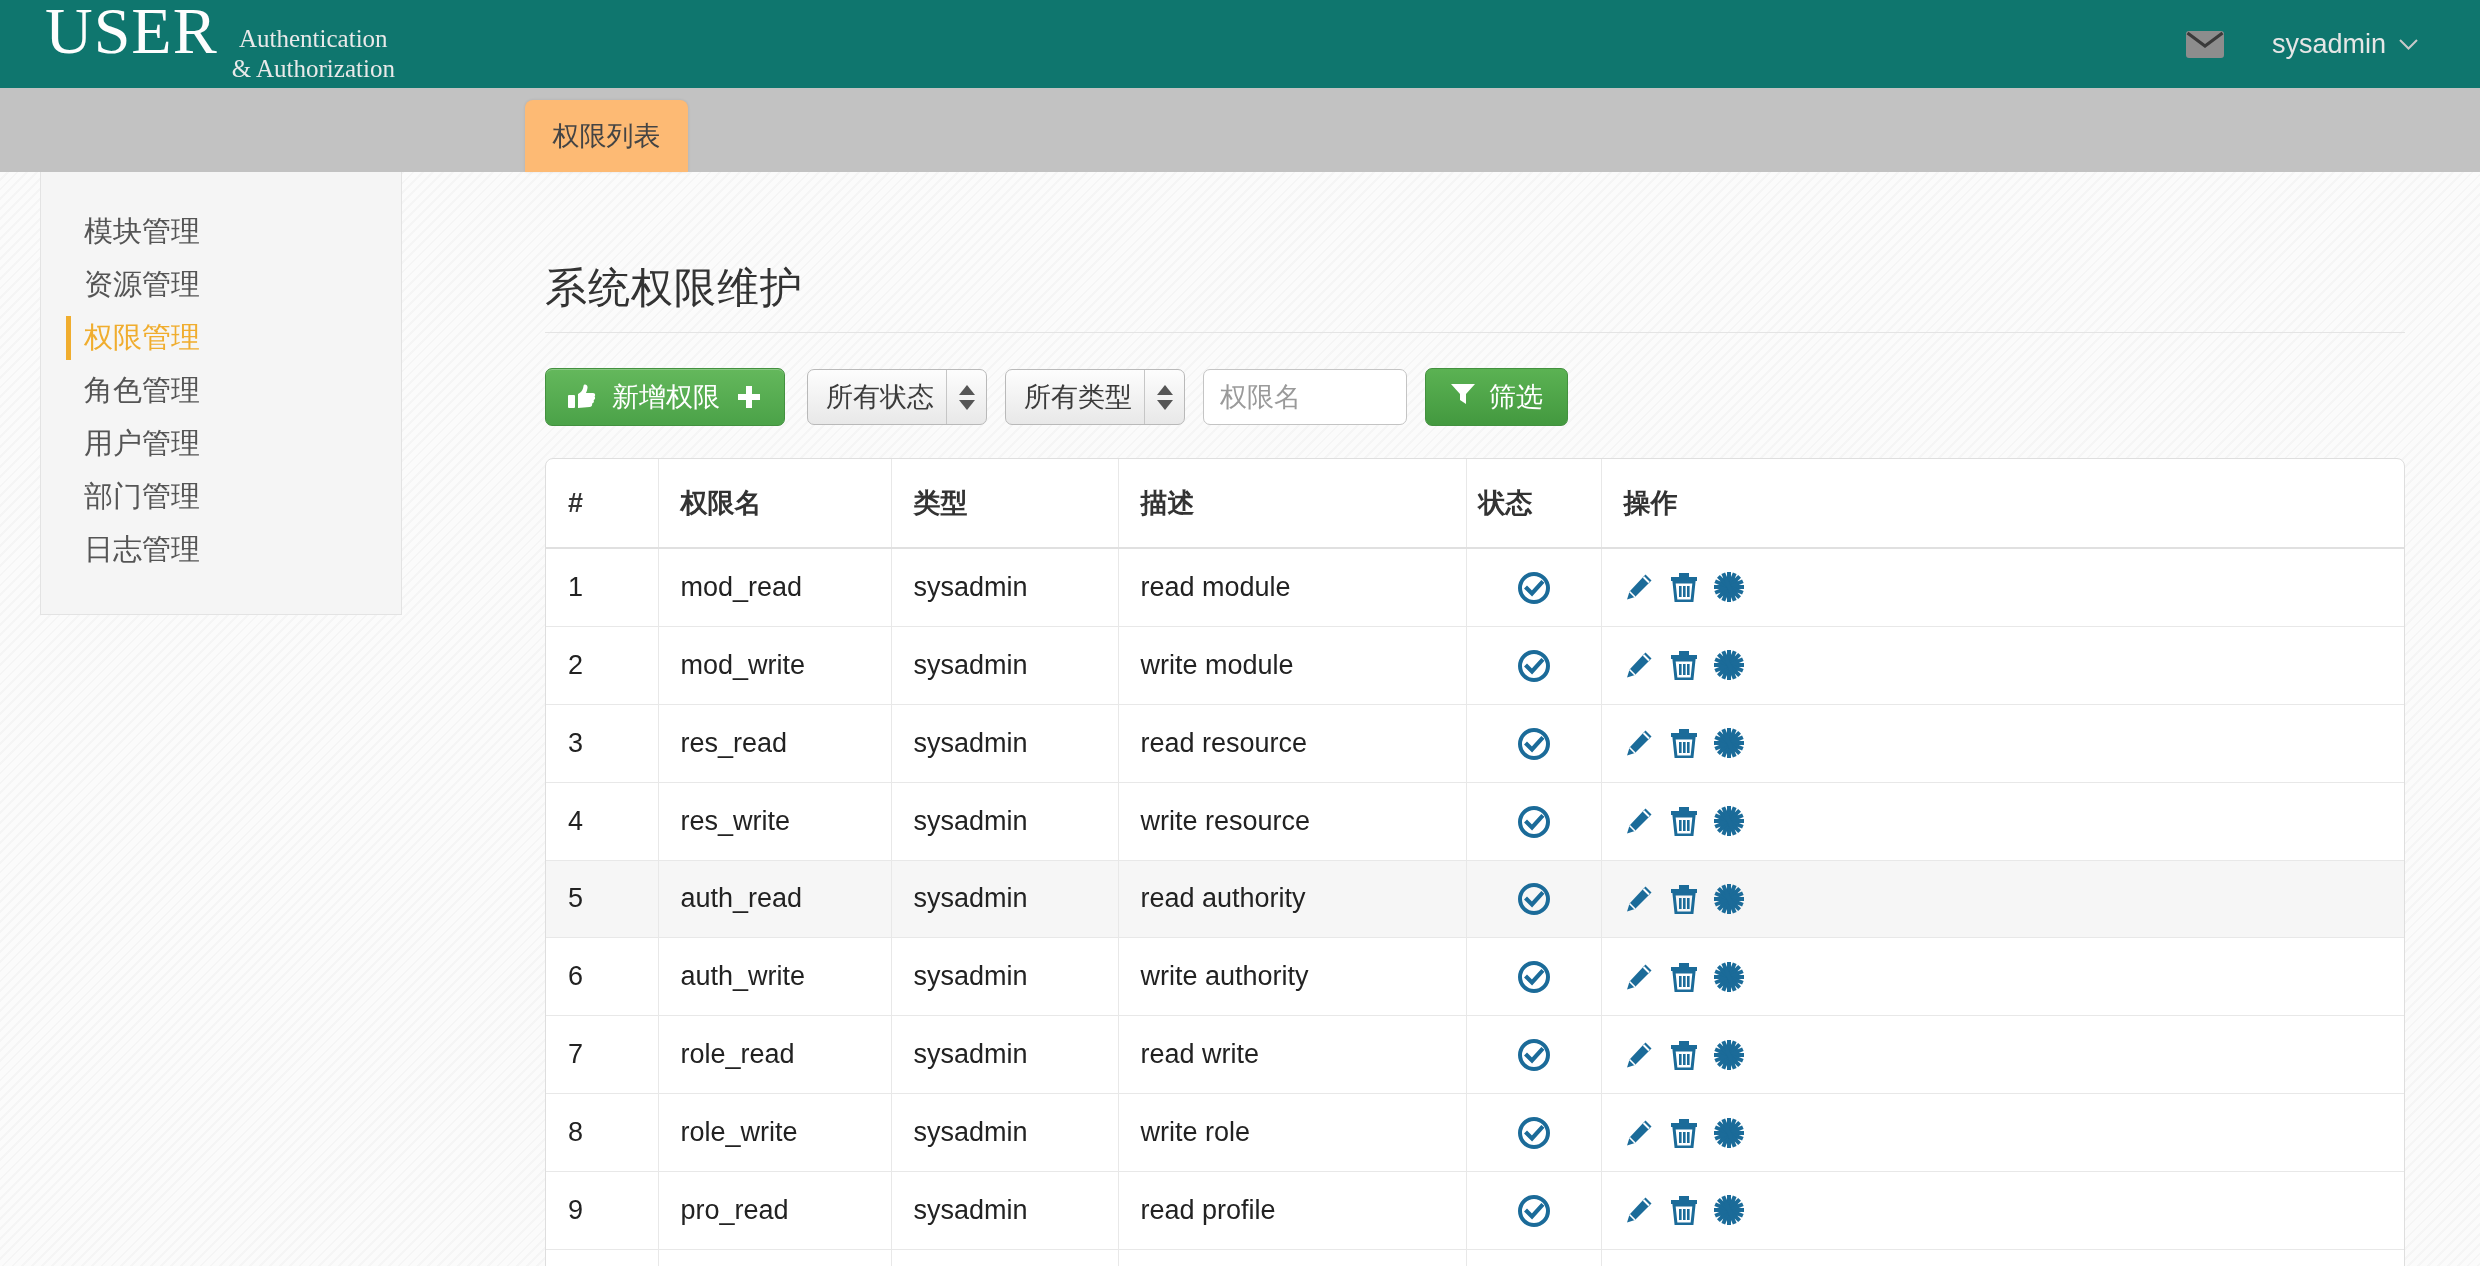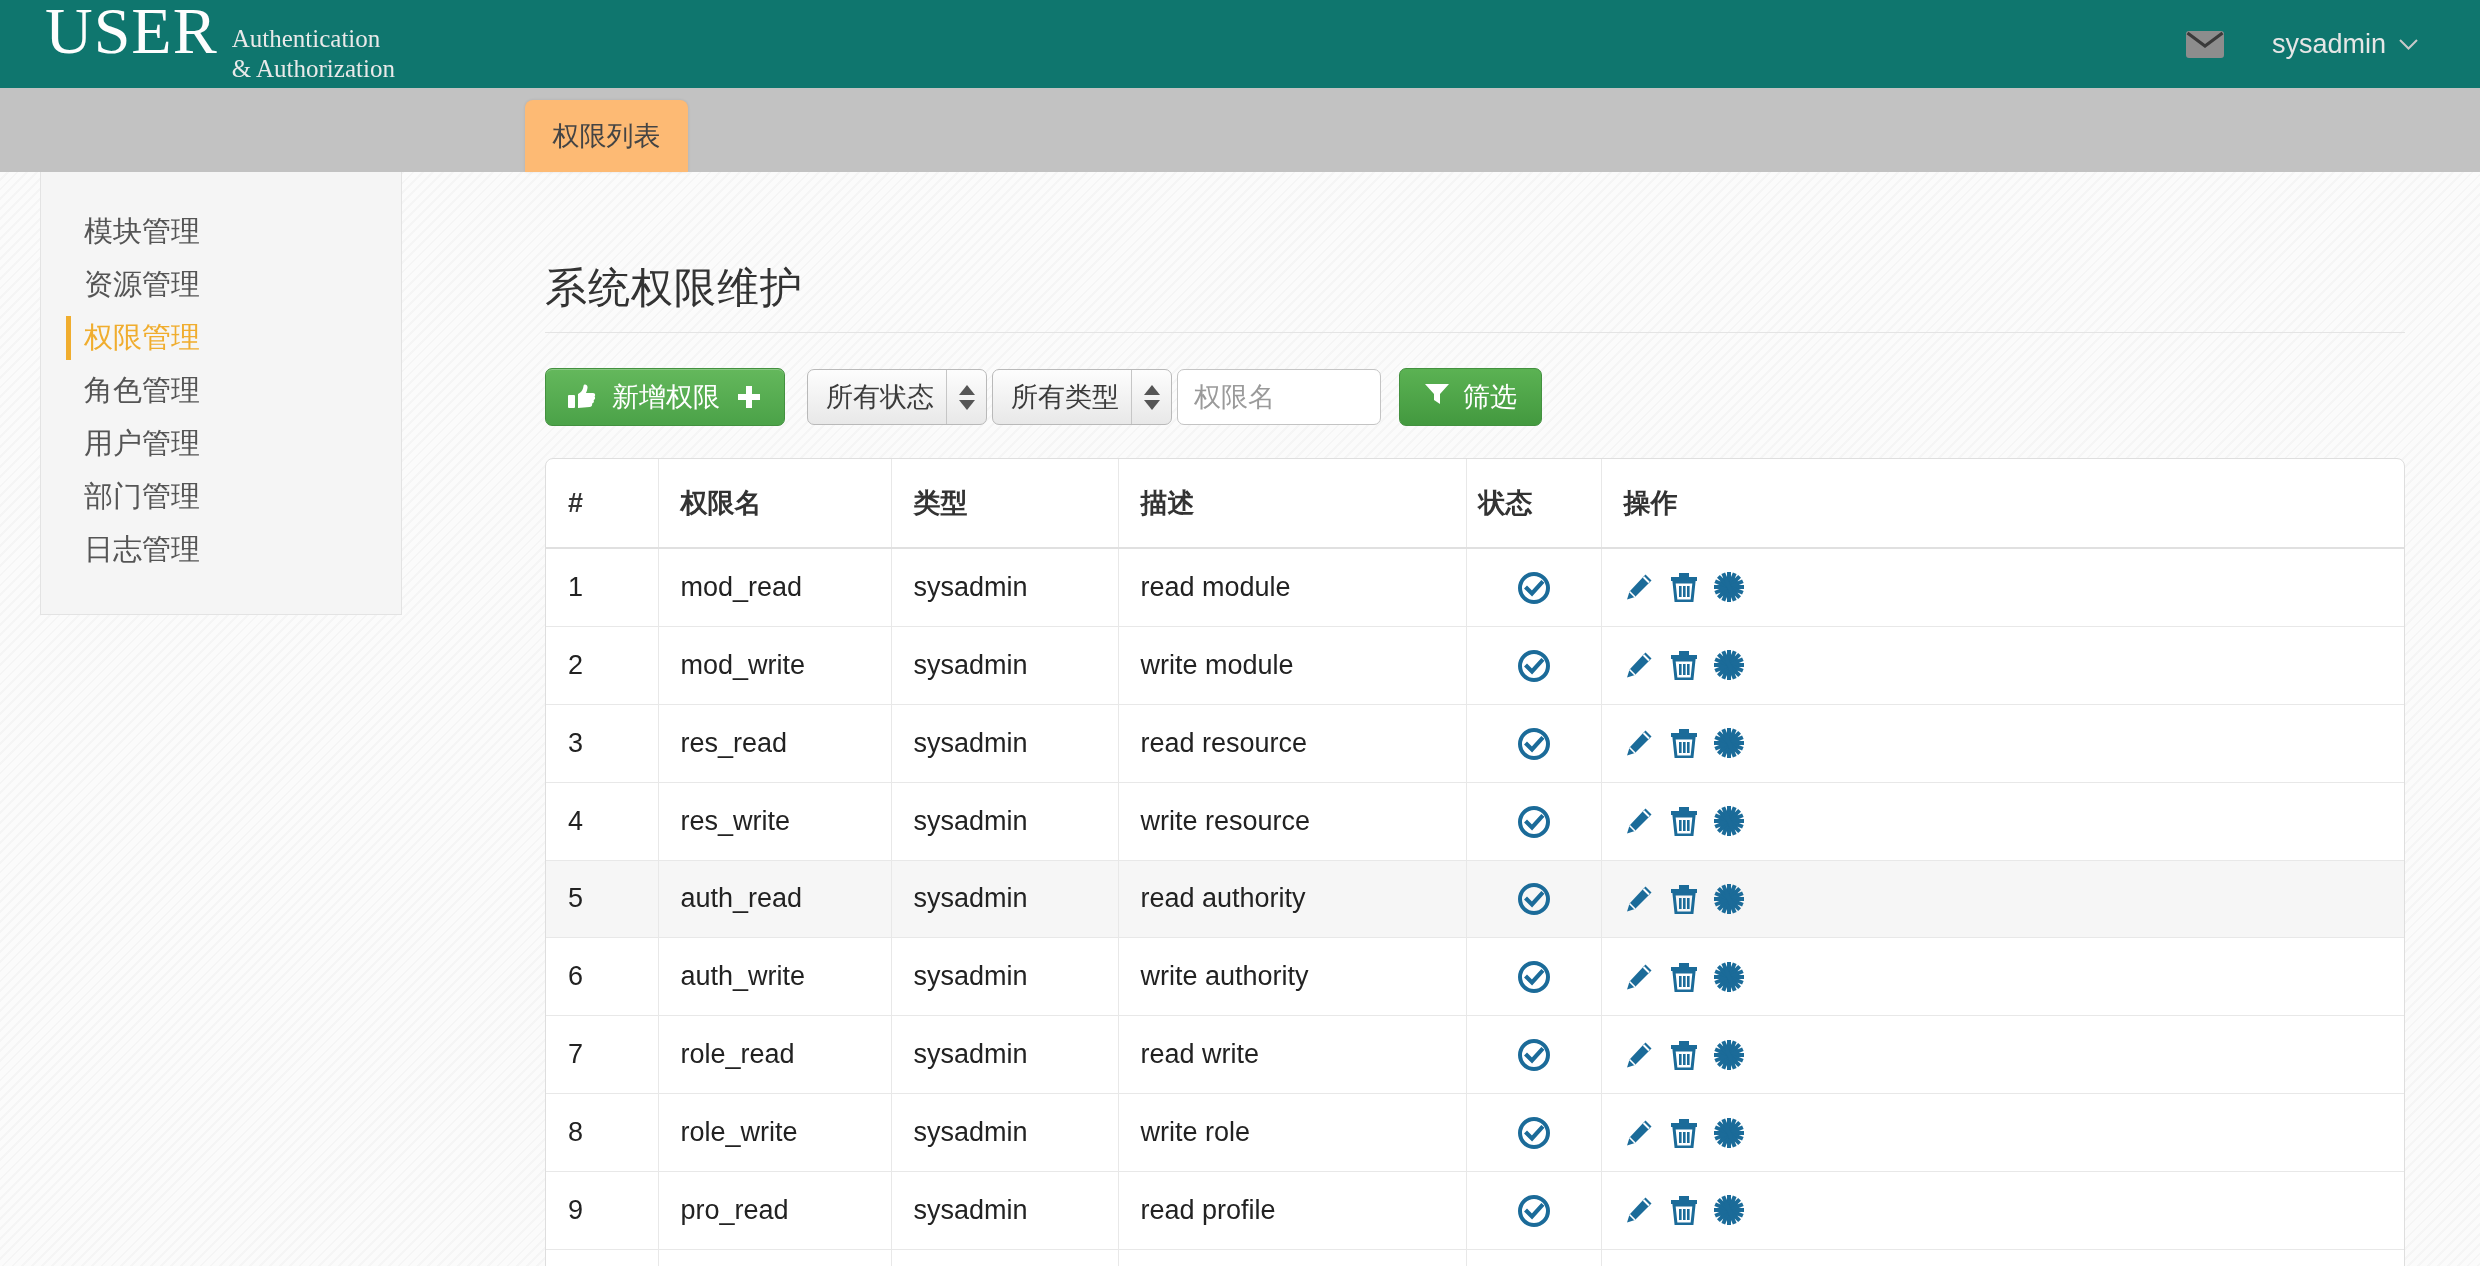--- a/index.html
+++ b/index.html
@@ -48,21 +48,21 @@
     line-height: 1;
   }
   .brand-sub {
     font-family: "Liberation Serif", "DejaVu Serif", serif;
     font-size: 25px;
     color: #e9e9e9;
     line-height: 1.22;
     position: relative;
     top: -6px;
   }
-  .brand-sub div { white-space: nowrap; }
+  .brand-sub div { white-space: nowrap; text-align: center; }
 
   .topbar-right {
     display: flex;
     align-items: center;
     gap: 48px;
   }
   .mail-icon {
     width: 38px; height: 27px;
     display: block;
   }
@@ -183,21 +183,21 @@
     height: 56px;
     border: 1px solid #b9b9b9;
     border-radius: 7px;
     background: linear-gradient(to bottom, #fdfdfd 0%, #e8e8e8 100%);
     display: flex;
     align-items: center;
     font-size: 27px;
     color: #3b3b3b;
     padding: 0 52px 0 18px;
     cursor: pointer;
-    margin-right: 5px;
+    margin-right: 18px;
     white-space: nowrap;
   }
   .sel .stepper {
     position: absolute;
     right: 0; top: 0;
     width: 40px; height: 100%;
     border-left: 1px solid #c6c6c6;
     display: flex;
     flex-direction: column;
     align-items: center;

